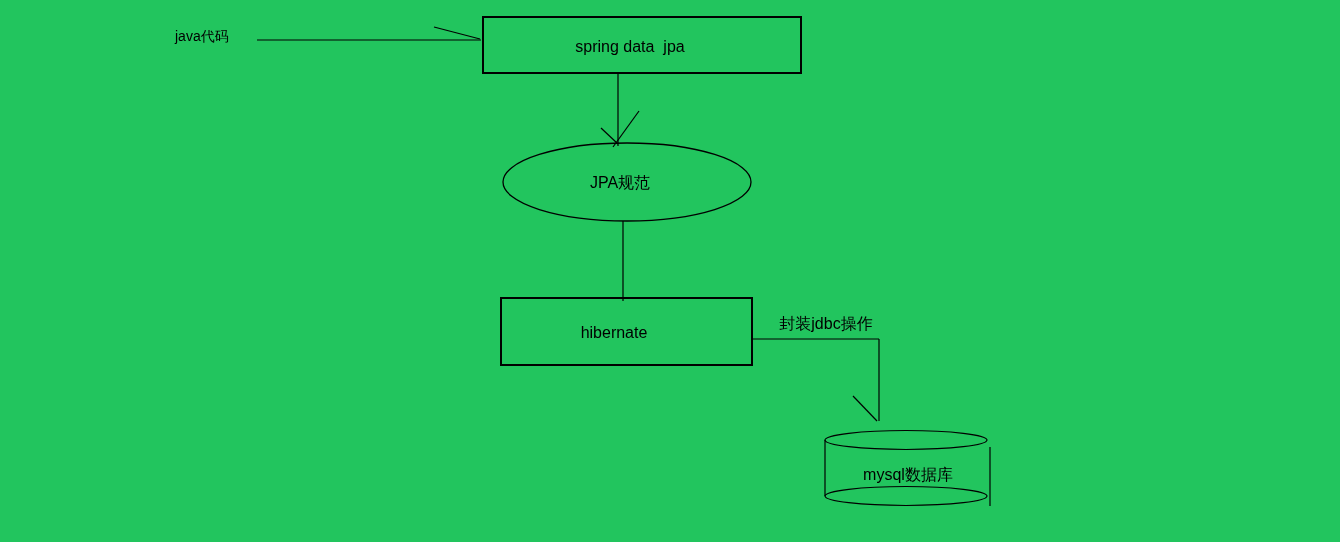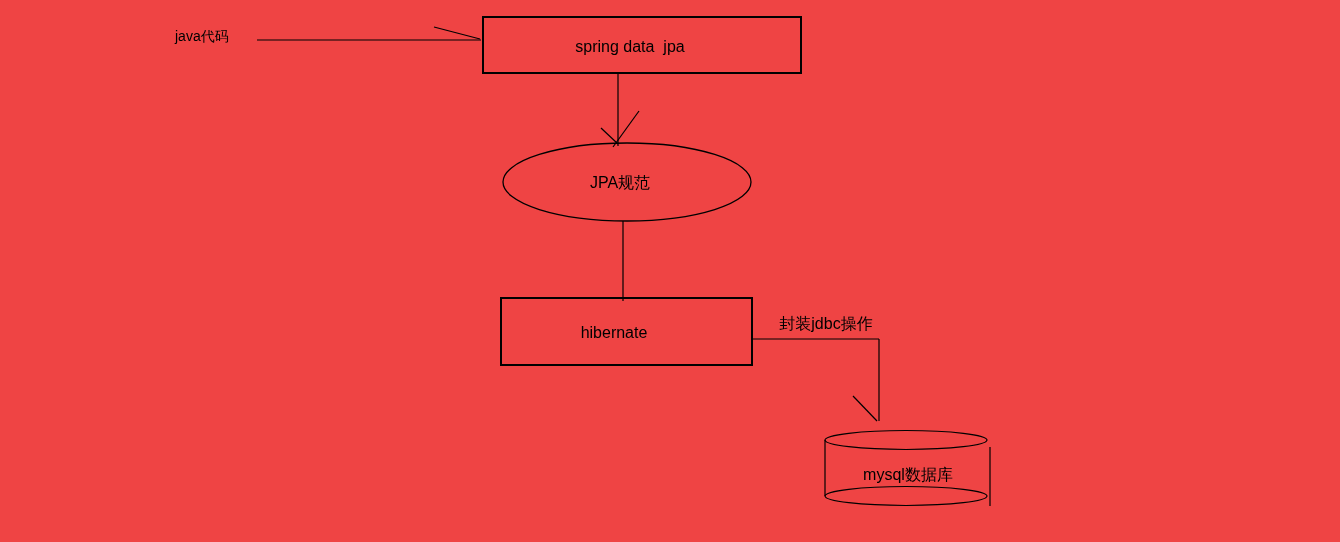--- a/index.html
+++ b/index.html
@@ -4,21 +4,21 @@
 <style>
   html, body {
     margin: 0;
     padding: 0;
     background: #ffffff;
   }
   .stage {
     position: relative;
     width: 1340px;
     height: 542px;
-    background: #ef4444;
+    background: #22c55e;
     font-family: "Liberation Sans", sans-serif;
     overflow: hidden;
   }
   svg text {
     fill: #000000;
     font-family: "Liberation Sans", sans-serif;
   }
   .shape {
     fill: none;
     stroke: #000000;

